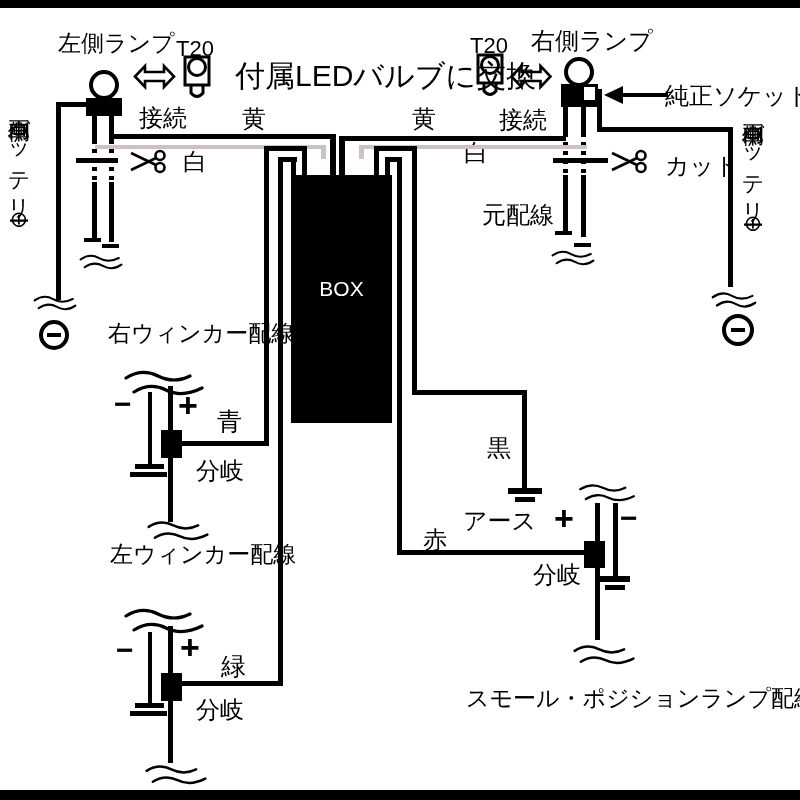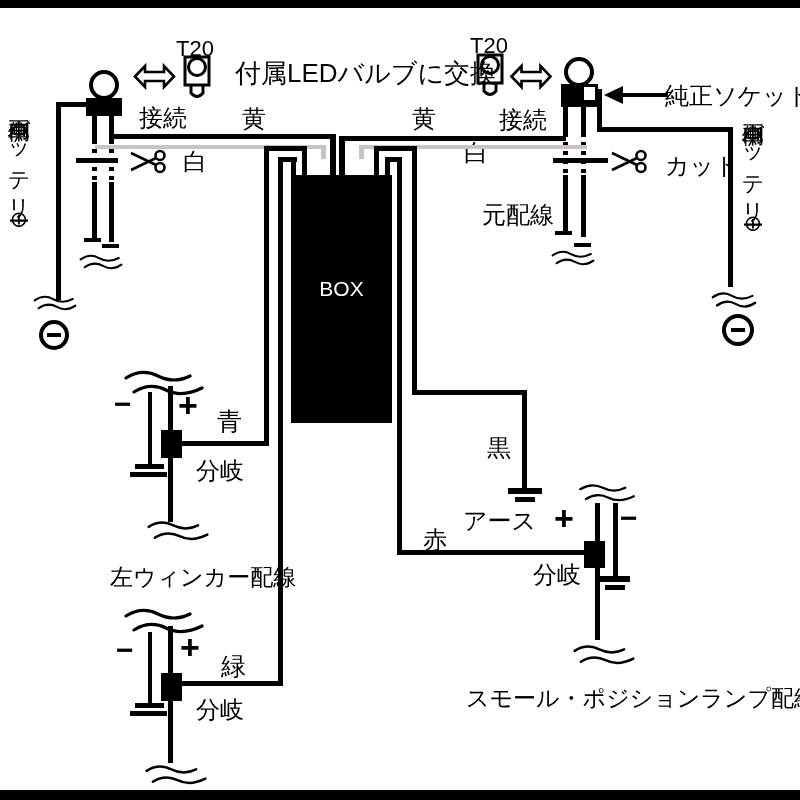--- a/index.html
+++ b/index.html
@@ -23,23 +23,25 @@
   .arrowhead{position:absolute;width:0;height:0;border-top:9px solid transparent;border-bottom:9px solid transparent;border-right:19px solid #000;}
 </style>
 </head>
 <body>
 
 <div id="canvas">
 
   <div class="w" style="left:0;top:0;width:800px;height:8px"></div>
   <div class="w" style="left:0;top:790px;width:800px;height:10px"></div>
 
+  <div class="lbl" style="left:58px;top:31px;font-size:23px">左側ランプ</div>
   <div class="lbl" style="left:176px;top:37px;font-size:22px">T20</div>
-  <div class="lbl" style="left:235px;top:60px;font-size:26px">付属LEDバルブに交換</div>
+  <div class="lbl" style="left:235px;top:60px;font-size:30px">付属LEDバルブに交換</div>
   <div class="lbl" style="left:470px;top:34px;font-size:22px">T20</div>
+  <div class="lbl" style="left:531px;top:28px;font-size:24px">右側ランプ</div>
   <div class="lbl" style="left:665px;top:83px;font-size:24px">純正ソケット</div>
 
   <div class="circle" style="left:89px;top:70px;width:30px;height:30px"></div>
   <div class="w" style="left:86px;top:98px;width:36px;height:18px"></div>
 
   <svg class="svgicon" style="left:133px;top:62px" width="43" height="29" viewBox="0 0 43 29">
     <path d="M2,14.5 L12,4 L12,10 L31,10 L31,4 L41,14.5 L31,25 L31,19 L12,19 L12,25 Z" stroke-width="2.6" fill="#fff"></path>
   </svg>
   <svg class="svgicon" style="left:183px;top:55px" width="28" height="46" viewBox="0 0 28 46">
     <rect x="2" y="2" width="24" height="28" stroke-width="3"></rect>
@@ -171,39 +173,40 @@
   <div class="w" style="left:508px;top:488px;width:34px;height:6px"></div>
   <div class="w" style="left:515px;top:497px;width:20px;height:5px"></div>
 
   <div class="w" style="left:397px;top:157px;width:5px;height:398px"></div>
   <div class="w" style="left:397px;top:550px;width:188px;height:5px"></div>
 
   <div class="lbl" style="left:487px;top:435px">黒</div>
   <div class="lbl" style="left:463px;top:508px">アース</div>
   <div class="lbl" style="left:423px;top:527px">赤</div>
 
+  <div class="lbl" style="left:108px;top:321px;font-size:23px">右ウィンカー配線</div>
   <svg class="svgicon squig" style="left:120px;top:368px" width="88" height="28" viewBox="0 0 88 28">
     <path d="M6,10 Q22,0 38,8 T70,8"></path>
       <path d="M14,24 Q30,14 46,22 T82,20"></path>
   </svg>
   <div class="w" style="left:148px;top:392px;width:4px;height:74px"></div>
   <div class="w" style="left:135px;top:464px;width:29px;height:5px"></div>
   <div class="w" style="left:130px;top:472px;width:37px;height:5px"></div>
   <div class="w" style="left:168px;top:386px;width:5px;height:136px"></div>
   <div class="w" style="left:161px;top:430px;width:21px;height:28px"></div>
   <svg class="svgicon squig" style="left:144px;top:516px" width="68" height="28" viewBox="0 0 88 28">
     <path d="M6,10 Q22,0 38,8 T70,8"></path>
       <path d="M14,24 Q30,14 46,22 T82,20"></path>
   </svg>
   <div class="lbl sign" style="left:114px;top:388px;font-size:30px">−</div>
   <div class="lbl sign" style="left:178px;top:388px;font-size:34px">+</div>
   <div class="lbl" style="left:217px;top:408px;font-size:25px">青</div>
   <div class="lbl" style="left:196px;top:458px">分岐</div>
 
-  <div class="lbl" style="left:110px;top:565px;font-size:23px">左ウィンカー配線</div>
+  <div class="lbl" style="left:110px;top:542px;font-size:23px">左ウィンカー配線</div>
   <svg class="svgicon squig" style="left:120px;top:606px" width="88" height="28" viewBox="0 0 88 28">
     <path d="M6,10 Q22,0 38,8 T70,8"></path>
       <path d="M14,24 Q30,14 46,22 T82,20"></path>
   </svg>
   <div class="w" style="left:148px;top:632px;width:4px;height:74px"></div>
   <div class="w" style="left:135px;top:703px;width:29px;height:5px"></div>
   <div class="w" style="left:130px;top:711px;width:37px;height:5px"></div>
   <div class="w" style="left:168px;top:626px;width:5px;height:137px"></div>
   <div class="w" style="left:161px;top:673px;width:21px;height:28px"></div>
   <svg class="svgicon squig" style="left:142px;top:760px" width="68" height="28" viewBox="0 0 88 28">

